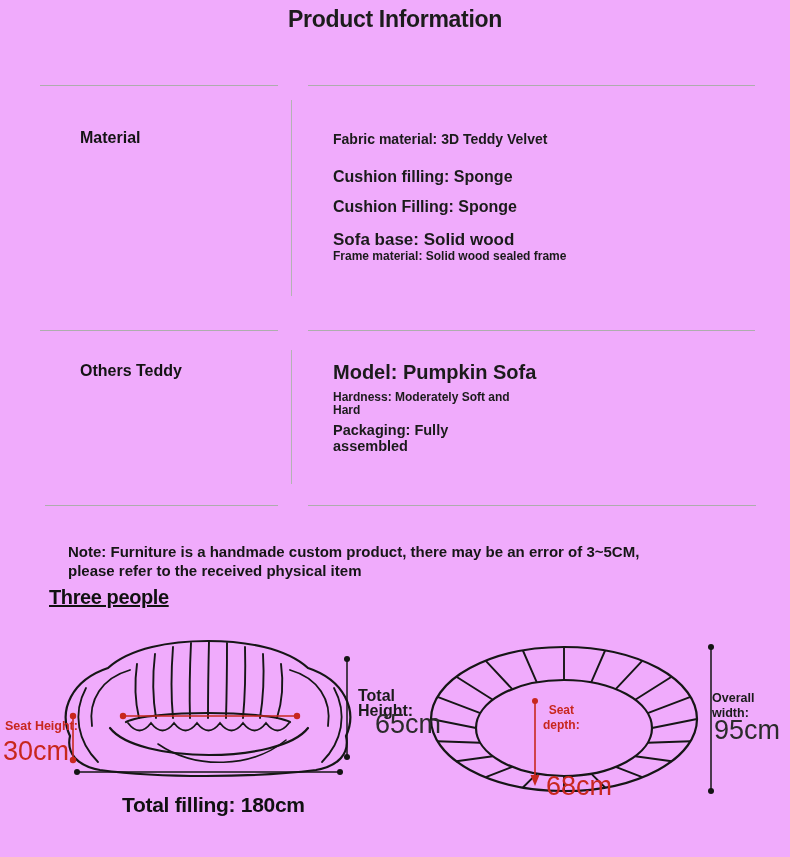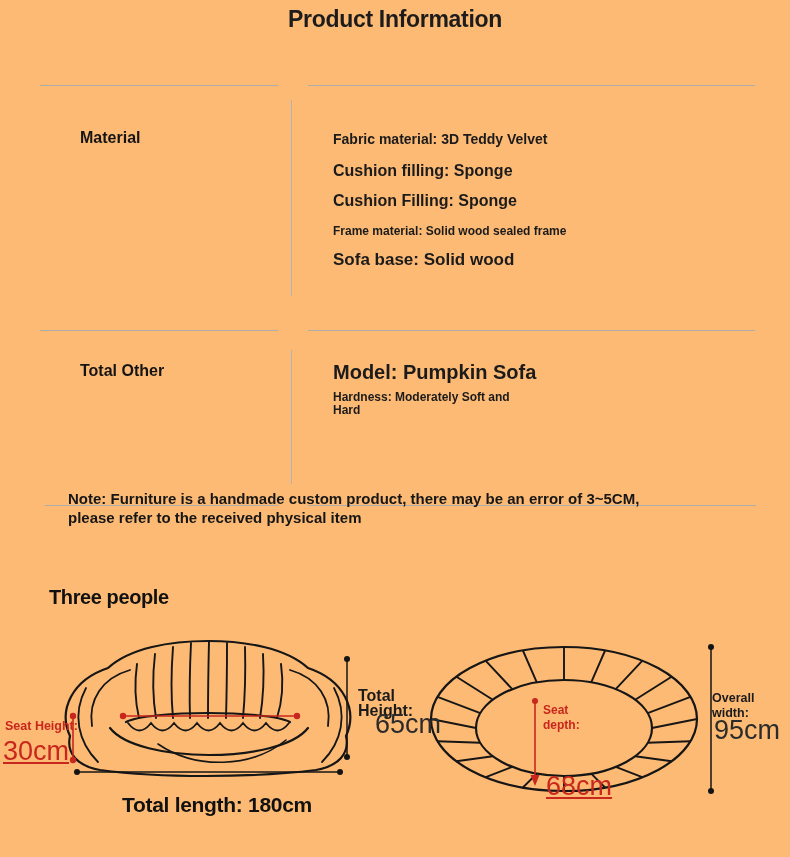--- a/index.html
+++ b/index.html
@@ -1,47 +1,47 @@
 <!DOCTYPE html>
 <html><head>
 <meta charset="utf-8">
 <style>
   * { margin:0; padding:0; box-sizing:border-box; }
   html,body { background:#ffffff; }
   #canvas {
     position:relative; width:790px; height:857px; margin:0 auto;
-    background:#fdba74; overflow:hidden;
+    background:#f0abfc; overflow:hidden;
     font-family:"Liberation Sans", sans-serif; color:#1b1b1b;
   }
   .abs { position:absolute; }
   .hline { position:absolute; height:1px; background:#adadad; }
   .vline { position:absolute; width:1px; background:#b3b3b3; }
   .page-title {
     position:absolute; top:6px; left:0; width:790px; text-align:center;
     font-size:23px; font-weight:bold; letter-spacing:-0.3px; color:#1c1c1c;
   }
   .row-label { position:absolute; font-size:16px; font-weight:bold; color:#141414; }
   .spec-col { position:absolute; left:333px; width:420px; }
   .spec-item { font-weight:bold; color:#1b1b1b; white-space:pre-line; }
-  .si-fabric   { font-size:14px;   line-height:16px; margin-bottom:15px; }
+  .si-fabric   { font-size:14px;   line-height:16px; margin-bottom:21px; }
   .si-fill     { font-size:16px;   line-height:18px; margin-bottom:12px; }
   .si-fill2    { font-size:16px;   line-height:18px; margin-bottom:14px; }
   .si-frame    { font-size:12px;   line-height:14px; margin-bottom:12px; }
   .si-base     { font-size:17px;   line-height:19px; }
   .si-model    { font-size:20px;   line-height:19px; margin-bottom:9px; }
   .si-hardness { font-size:12px;   line-height:13px; margin-bottom:5px; }
   .si-pack     { font-size:14.5px; line-height:16px; }
   .note {
-    position:absolute; left:68px; top:489px; width:650px;
+    position:absolute; left:68px; top:542px; width:650px;
     font-size:15px; font-weight:bold; line-height:19px; white-space:pre-line; color:#161616;
   }
-  .capacity { position:absolute; left:49px; top:586px; font-size:20px; font-weight:bold; letter-spacing:-0.4px; color:#111; }
-  .dim-label-red   { position:absolute; color:#c8271e; font-weight:bold; white-space:pre-line; }
+  .capacity { position:absolute; left:49px; top:586px; font-size:20px; font-weight:bold; letter-spacing:-0.4px; color:#111;text-decoration:underline; }
+  .dim-label-red   { position:absolute; color:#c8271e; font-weight:bold; white-space:pre-line;text-align:center; }
   .dim-label-black { position:absolute; color:#1b1b1b; font-weight:bold; white-space:pre-line; }
-  .dim-value-red   { position:absolute; color:#c8271e; font-weight:500; line-height:1;text-decoration:underline; }
+  .dim-value-red   { position:absolute; color:#c8271e; font-weight:500; line-height:1; }
   .dim-value-black { position:absolute; color:#2b2b2b; font-weight:500; line-height:1; }
   .total-length { position:absolute; left:122px; top:793px; font-size:21px; font-weight:bold; letter-spacing:-0.3px; color:#111; }
   svg { display:block; }
 </style>
 </head>
 <body>
 
 <div id="canvas">
 
   <h1 class="page-title">Product Information</h1>
@@ -53,29 +53,31 @@
   <div class="hline" style="left:45px;  top:505px; width:233px;"></div>
   <div class="hline" style="left:308px; top:505px; width:448px;"></div>
   <div class="vline" style="left:291px; top:100px; height:196px;"></div>
   <div class="vline" style="left:291px; top:350px; height:134px;"></div>
 
   <div class="row-label" style="left:80px; top:129px;">Material</div>
   <div class="spec-col" style="top:131px;">
     <div class="spec-item si-fabric">Fabric material: 3D Teddy Velvet</div>
     <div class="spec-item si-fill">Cushion filling: Sponge</div>
     <div class="spec-item si-fill2">Cushion Filling: Sponge</div>
+    <div class="spec-item si-base">Sofa base: Solid wood</div>
     <div class="spec-item si-frame">Frame material: Solid wood sealed frame</div>
-    <div class="spec-item si-base">Sofa base: Solid wood</div>
   </div>
 
-  <div class="row-label" style="left:80px; top:362px;">Total Other</div>
+  <div class="row-label" style="left:80px; top:362px;">Others Teddy</div>
   <div class="spec-col" style="top:363px;">
     <div class="spec-item si-model">Model: Pumpkin Sofa</div>
     <div class="spec-item si-hardness">Hardness: Moderately Soft and
 Hard</div>
+    <div class="spec-item si-pack">Packaging: Fully
+assembled</div>
   </div>
 
   <div class="note">Note: Furniture is a handmade custom product, there may be an error of 3~5CM,
 please refer to the received physical item</div>
 
   <div class="capacity">Three people</div>
 
   <svg class="abs" style="left:0; top:628px;" width="790" height="212" viewBox="0 0 790 212">
 
     <g fill="none" stroke="#161616" stroke-width="2.2" stroke-linecap="round">
@@ -142,21 +144,21 @@
       <circle cx="711" cy="19" r="3" stroke="none"></circle>
       <circle cx="711" cy="163" r="3" stroke="none"></circle>
     </g>
   </svg>
 
   <div class="dim-label-red" style="left:5px; top:719px; font-size:12.5px;">Seat Height:</div>
   <div class="dim-value-red" style="left:3px; top:738px; font-size:27px;">30cm</div>
   <div class="dim-label-black" style="left:358px; top:688px; font-size:16px; line-height:15px;">Total
 Height:</div>
   <div class="dim-value-black" style="left:355px; top:711px; font-size:27px;margin-left:20px;">65cm</div>
-  <div class="total-length">Total length: 180cm</div>
+  <div class="total-length">Total filling: 180cm</div>
 
   <div class="dim-label-red" style="left:543px; top:703px; font-size:12px; line-height:14.5px;">Seat
 depth:</div>
   <div class="dim-value-red" style="left:546px; top:773px; font-size:27px;text-align:center;">68cm</div>
   <div class="dim-label-black" style="left:712px; top:691px; font-size:12.5px; line-height:15px;">Overall
 width:</div>
   <div class="dim-value-black" style="left:714px; top:717px; font-size:27px;">95cm</div>
 
 </div>
 

